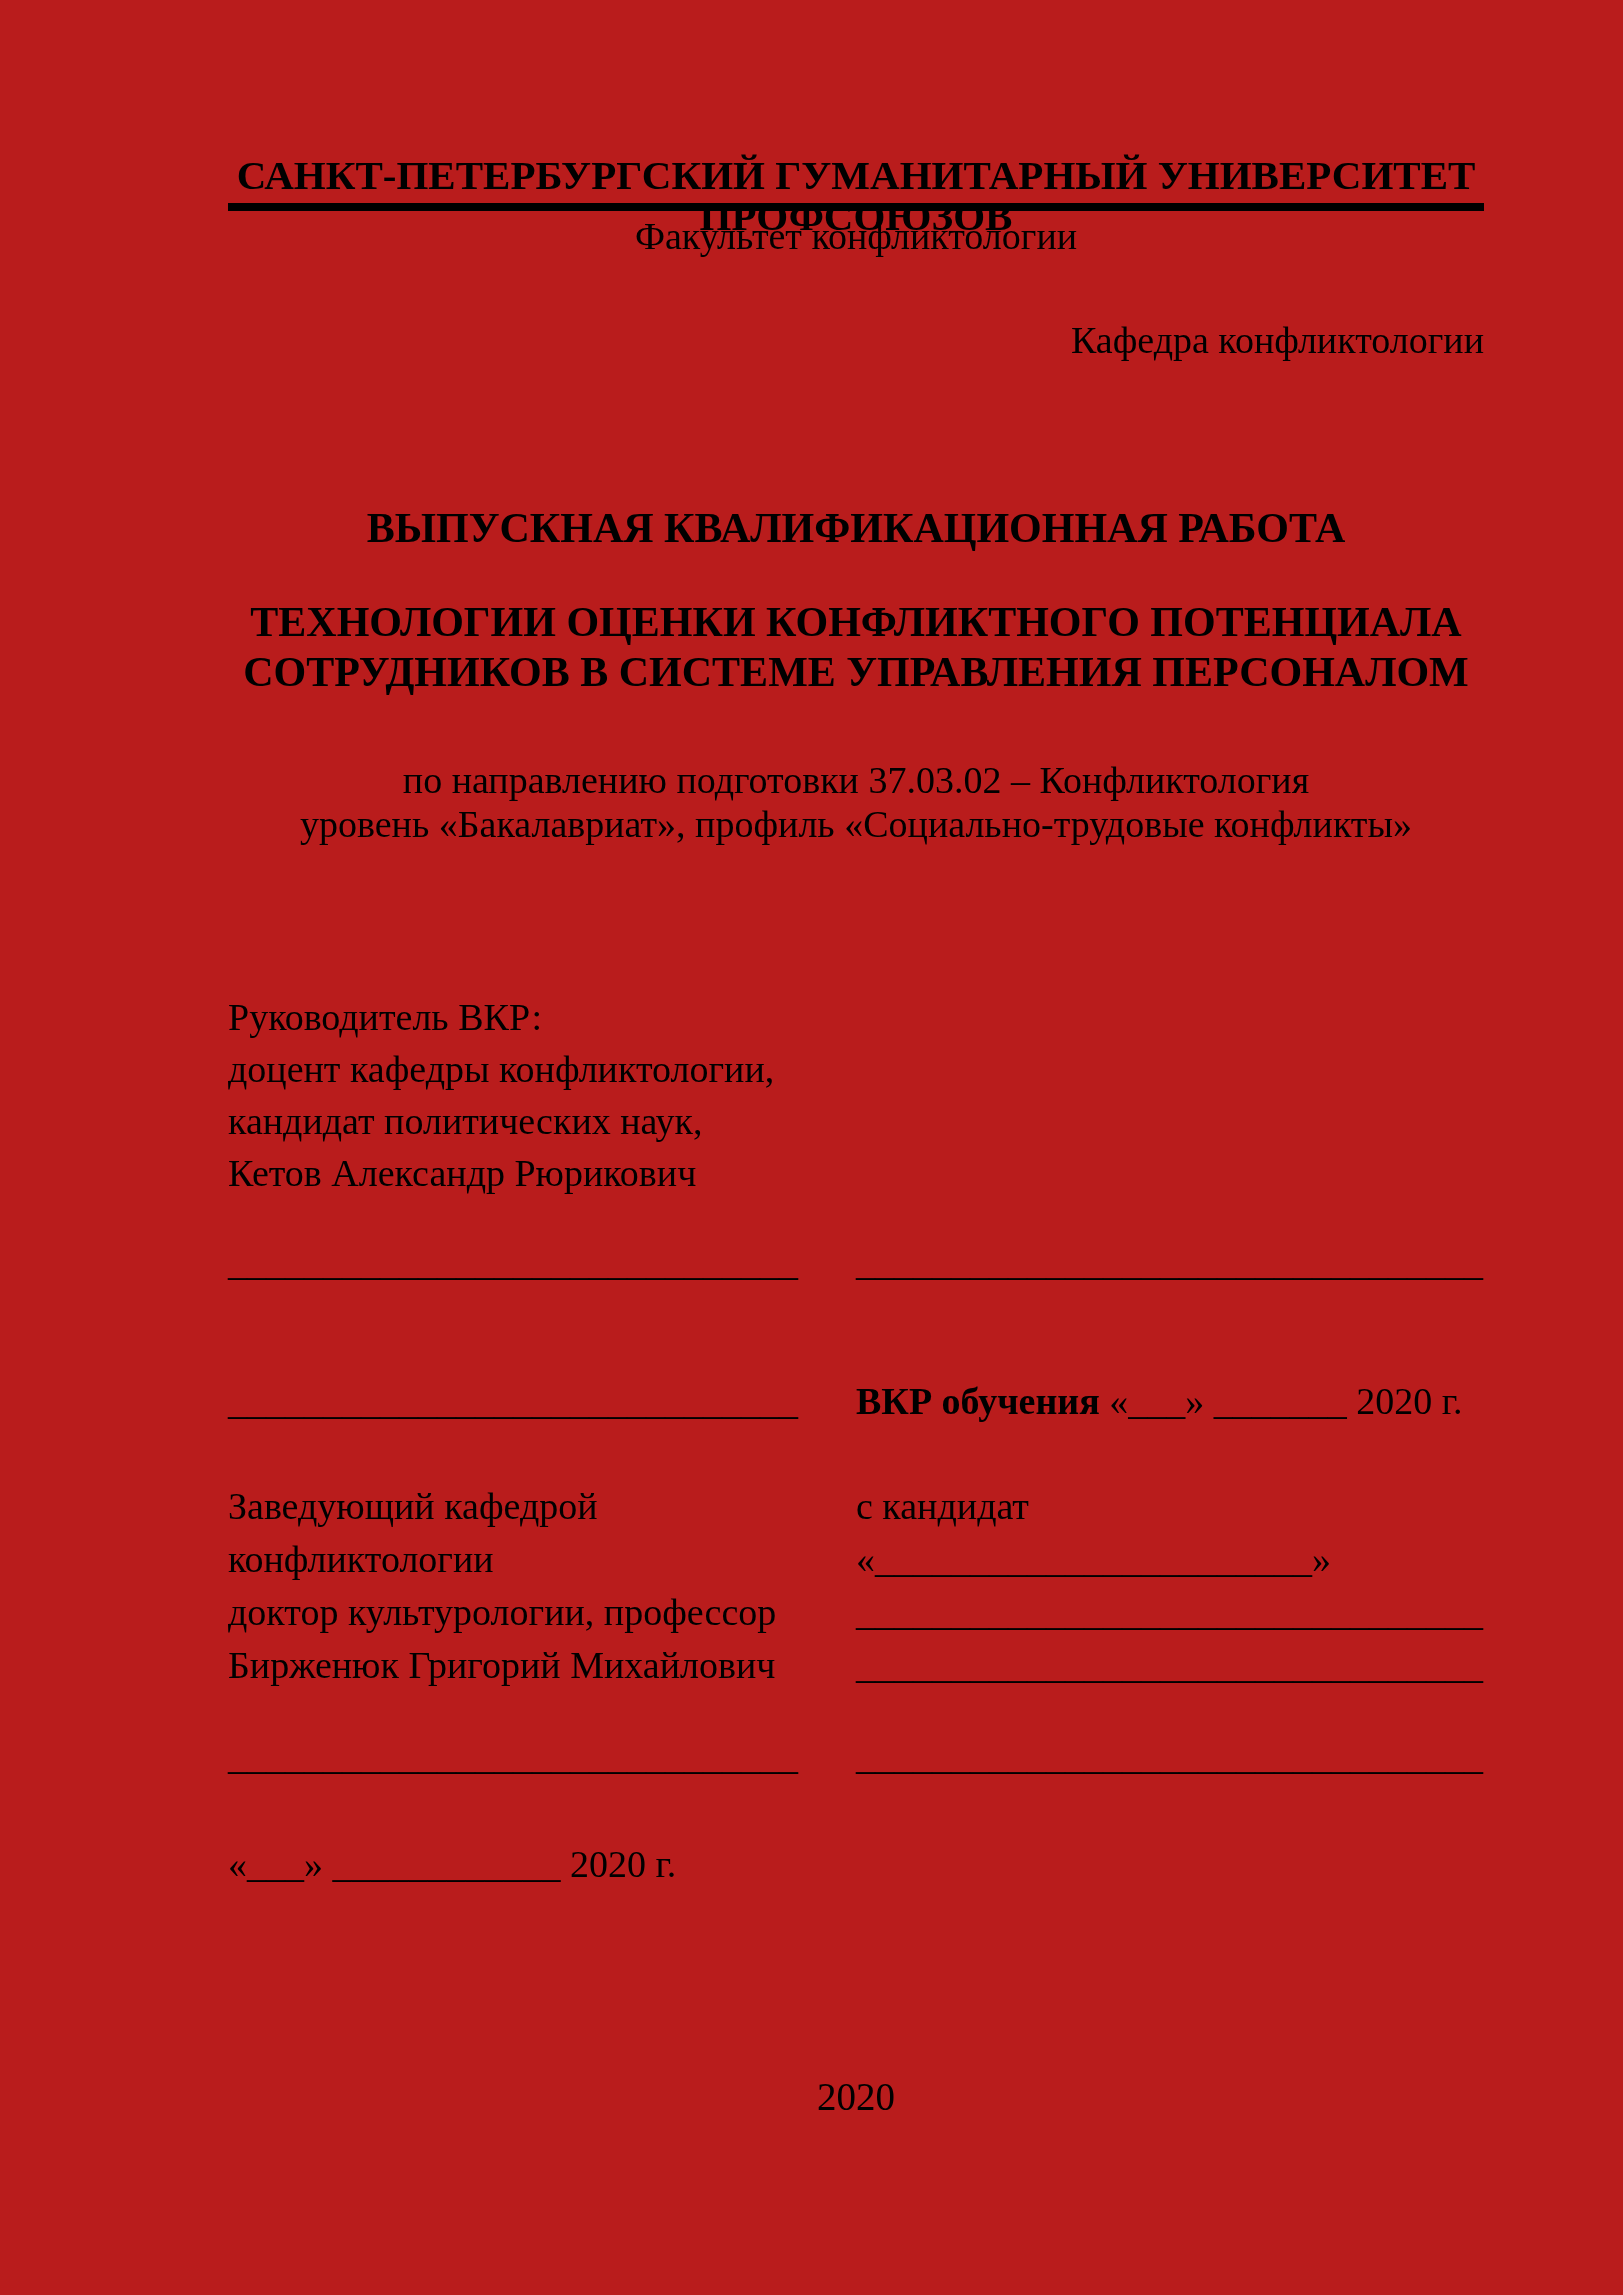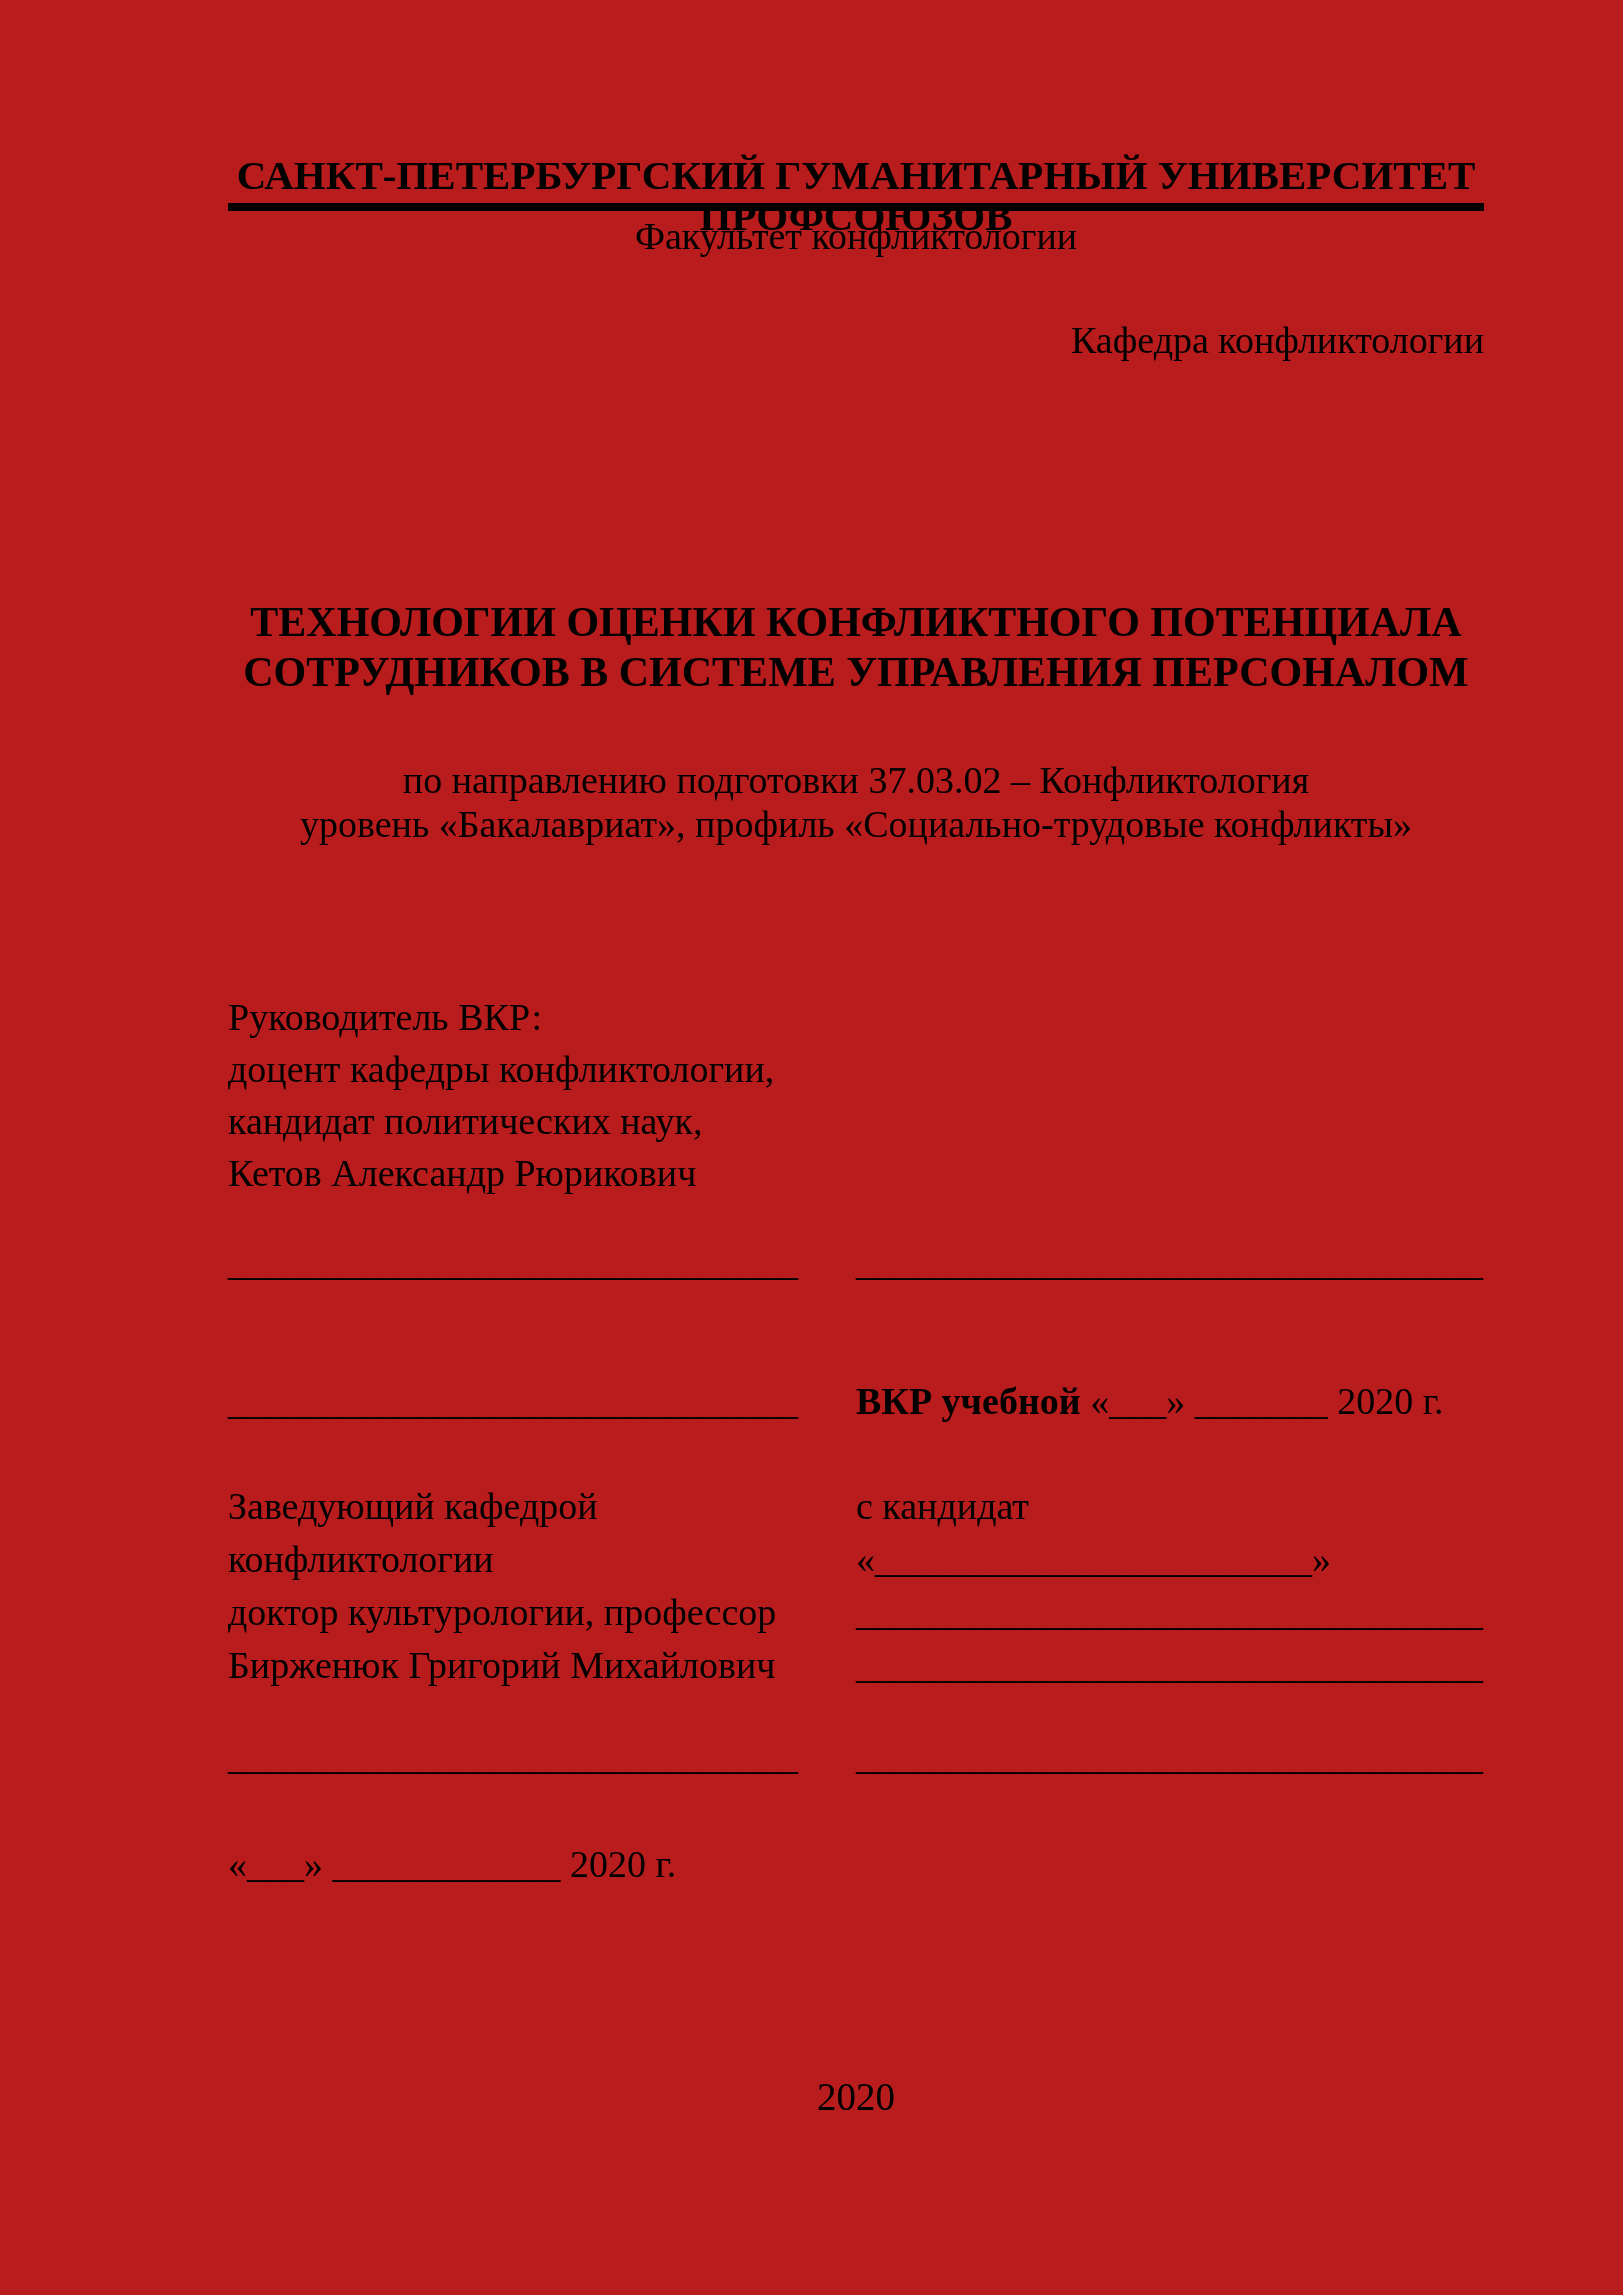--- a/index.html
+++ b/index.html
@@ -33,40 +33,41 @@
 </head>
 <body>
 
 <div class="page">
 
   <div class="abs content h-univ" style="top:155px;">САНКТ-ПЕТЕРБУРГСКИЙ ГУМАНИТАРНЫЙ УНИВЕРСИТЕТ ПРОФСОЮЗОВ</div>
   <div class="abs content rule" style="top:203px;"></div>
   <div class="abs content body-text center" style="top:217px;">Факультет конфликтологии</div>
   <div class="abs content body-text right" style="top:321px;">Кафедра конфликтологии</div>
 
+  <div class="abs content h-work" style="top:507px;">ВЫПУСКНАЯ КВАЛИФИКАЦИОННАЯ РАБОТА</div>
   <div class="abs content h-title" style="top:597px;">
     <div>ТЕХНОЛОГИИ ОЦЕНКИ КОНФЛИКТНОГО ПОТЕНЦИАЛА</div>
     <div>СОТРУДНИКОВ В СИСТЕМЕ УПРАВЛЕНИЯ ПЕРСОНАЛОМ</div>
   </div>
   <div class="abs content body-text center" style="top:761px;">по направлению подготовки 37.03.02 – Конфликтология</div>
   <div class="abs content body-text center" style="top:805px;">уровень «Бакалавриат», профиль «Социально-трудовые конфликты»</div>
 
   <div class="abs col-left block" style="top:991px;">
     <div>Руководитель ВКР:</div>
     <div>доцент кафедры конфликтологии,</div>
     <div>кандидат политических наук,</div>
     <div>Кетов Александр Рюрикович</div>
   </div>
 
   <div class="abs col-left body-text sig" style="top:1243px;">______________________________</div>
   <div class="abs col-right body-text sig" style="top:1243px;">_________________________________</div>
 
   <div class="abs col-left body-text sig" style="top:1382px;">______________________________</div>
   <div class="abs col-right body-text" style="top:1382px;">
-    <b>ВКР учебной</b><span> «___» _______ 2020 г.</span>
+    <b>ВКР обучения</b><span> «___» _______ 2020 г.</span>
   </div>
 
   <div class="abs col-left block2" style="top:1480px;">
     <div>Заведующий кафедрой</div>
     <div>конфликтологии</div>
     <div>доктор культурологии, профессор</div>
     <div>Бирженюк Григорий Михайлович</div>
   </div>
   <div class="abs col-right block2" style="top:1480px;">
     <div>с кандидат «_______________________»</div>

